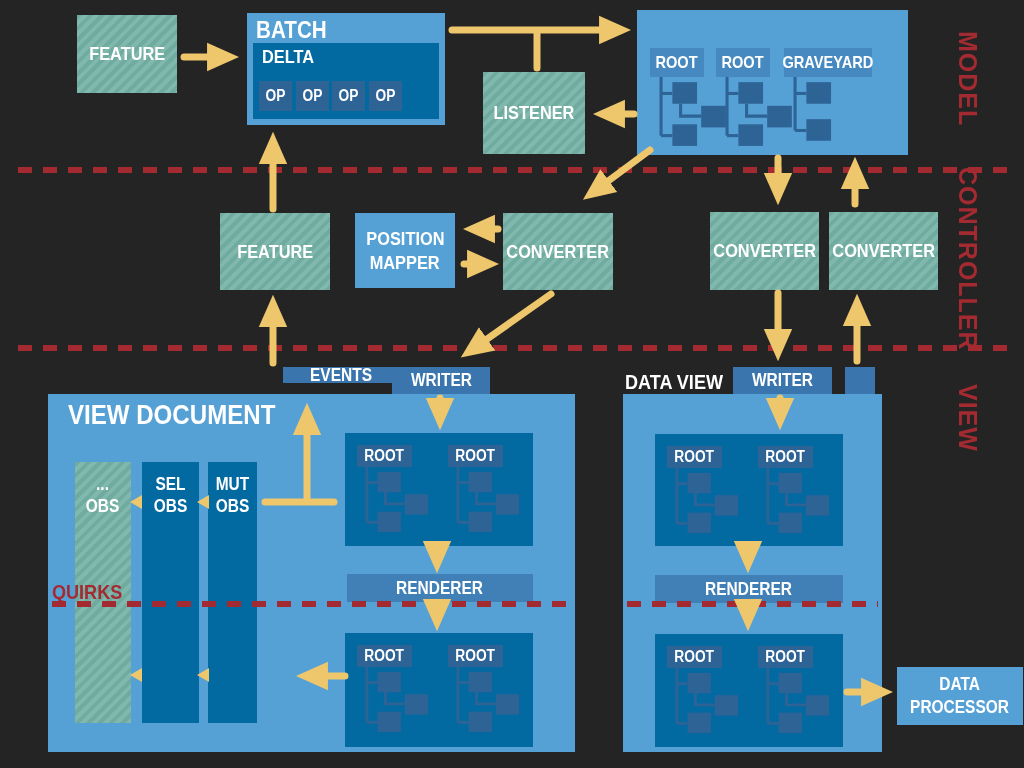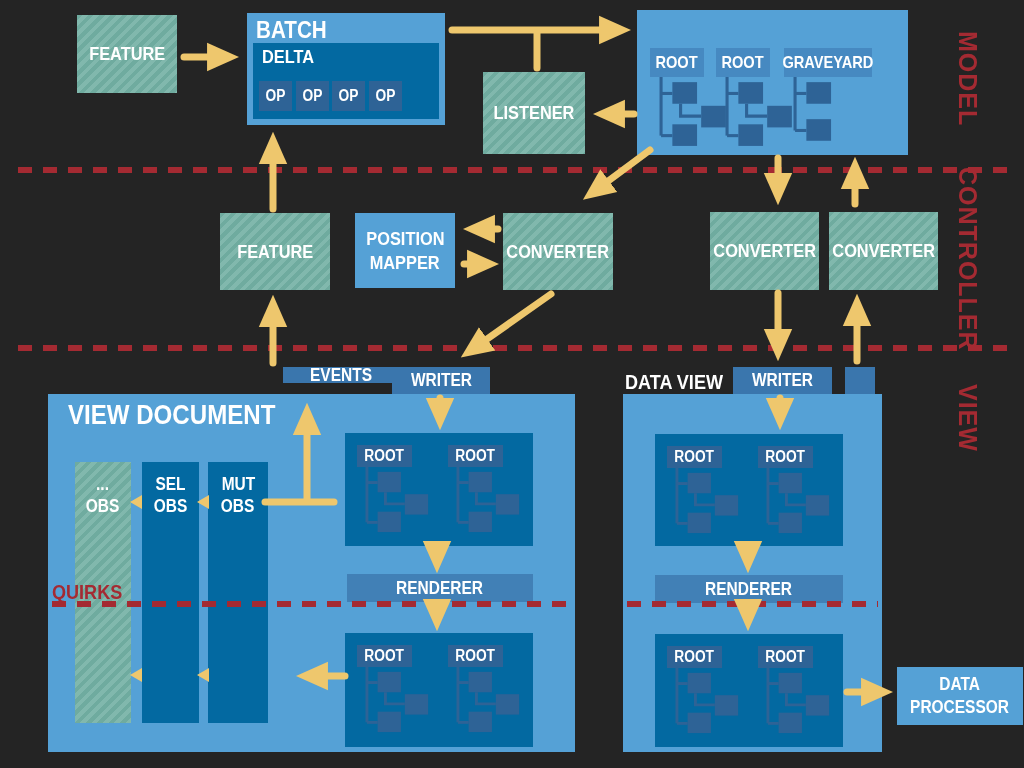--- a/index.html
+++ b/index.html
@@ -134,21 +134,21 @@
   <div class="abs lbl" style="left:68px;top:399px;font-size:28px;"><span class="cxl">VIEW DOCUMENT</span></div>
 
   <div class="abs teal obscol" style="left:75px;top:462px;width:56px;height:261px;">
     <span class="lbl cx">...</span>
     <span class="lbl cx">OBS</span>
   </div>
   <div class="abs medblue obscol" style="left:142px;top:462px;width:57px;height:261px;">
     <span class="lbl cx">SEL</span>
     <span class="lbl cx">OBS</span>
   </div>
-  <div class="abs medblue obscol" style="left:208px;top:462px;width:60px;height:261px;">
+  <div class="abs medblue obscol" style="left:208px;top:462px;width:49px;height:261px;">
     <span class="lbl cx">MUT</span>
     <span class="lbl cx">OBS</span>
   </div>
 
   <div class="abs medblue" style="left:345px;top:433px;width:188px;height:113px;"></div>
   <div class="abs darkblue center" style="left:357px;top:445px;width:55px;height:22px;">
       <span class="lbl cx" style="font-size:16px;">ROOT</span>
     </div>
   <svg class="abs" style="left:360px;top:467px;" width="78" height="68" viewBox="0 0 80 70">
     <g stroke="#2e6396" stroke-width="3" fill="none">

